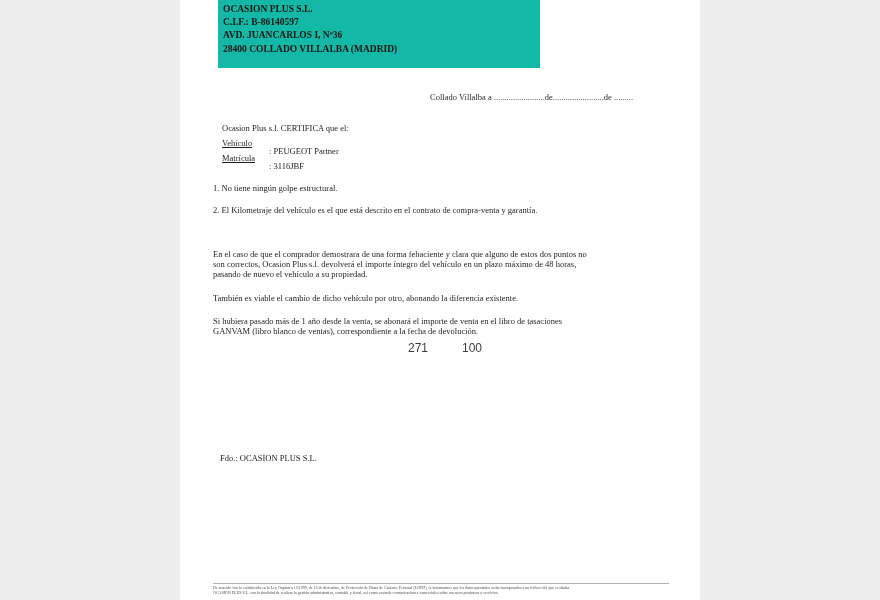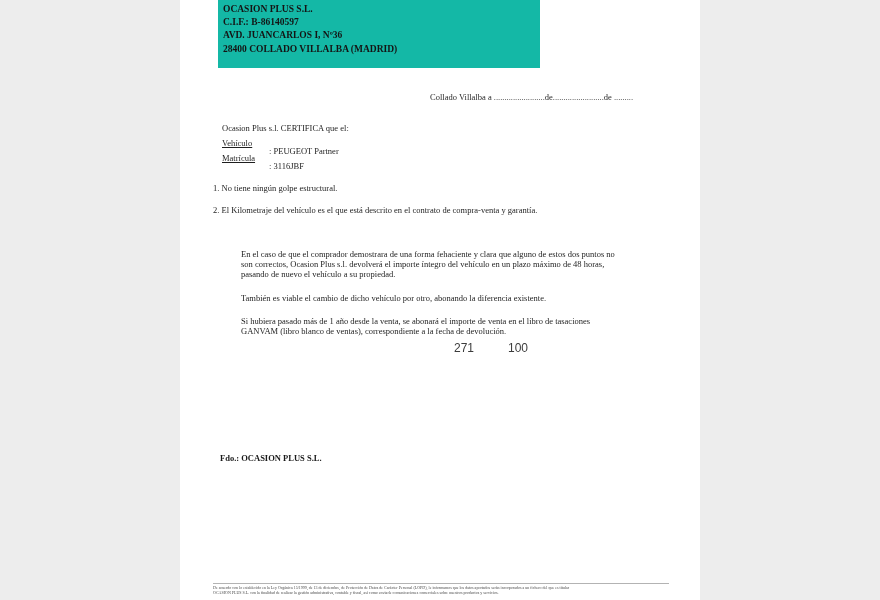--- a/index.html
+++ b/index.html
@@ -59,32 +59,31 @@
   .point {
     font-size: 8.5px;
     white-space: nowrap;
   }
 
   .para {
     font-size: 8.5px;
     line-height: 9.8px;
     width: 462px;
   }
-  .para div { white-space: nowrap; margin-left: 28px; }
+  .para div { white-space: nowrap; }
 
   .annotation {
     font-family: "Liberation Sans", "DejaVu Sans", sans-serif;
     font-size: 12px;
     color: #3c3c3c;
-    margin-left: 46px;
   }
 
   .signature {
     font-size: 8.5px;
-    font-weight: bold;
+    font-weight: normal;
     color: #1a1a1a;
     white-space: nowrap;
   }
 
   .footer {
     left: 33px;
     top: 583px;
     width: 456px;
     border-top: 1px solid #b3b3b3;
     padding-top: 1px;

